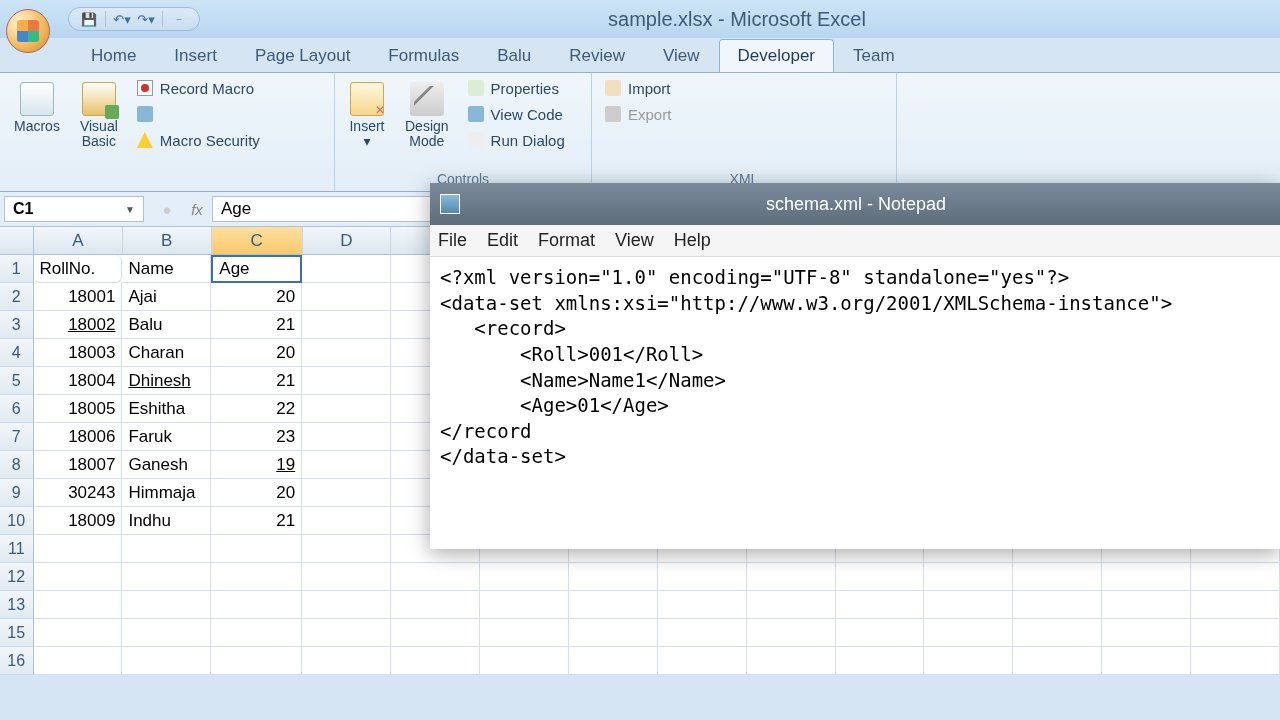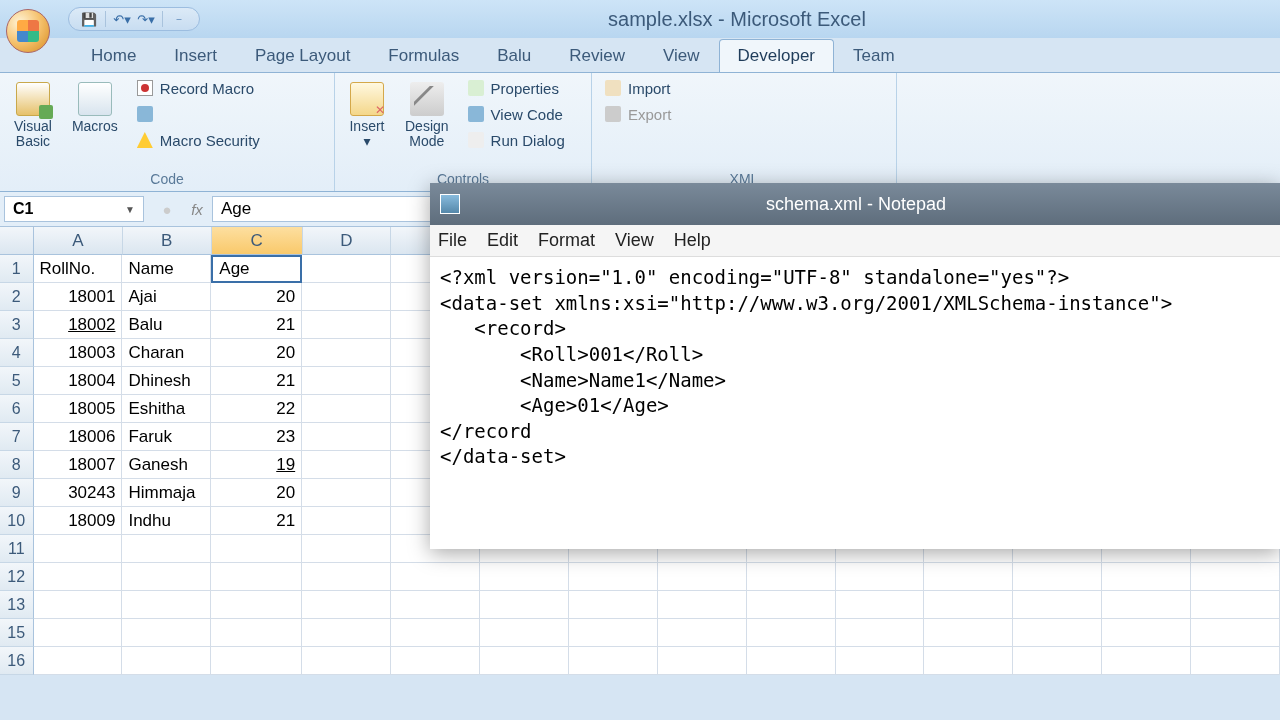--- a/index.html
+++ b/index.html
@@ -106,52 +106,51 @@
     <div class="tab active">Developer</div>
     <div class="tab">Team</div>
   </div>
 
 <div class="ribbon">
 
   <div class="group" style="width:335px">
     <div class="group-body">
       <div class="big-btn">
         <div class="big-icon">
+            <div class="ico-macros"></div>
+          </div>
+        <div class="big-label">Macros</div>
+      </div>
+      <div class="big-btn">
+        <div class="big-icon">
             <div class="ico-vb"></div>
           </div>
         <div class="big-label" style="white-space:pre-line">Visual
 Basic</div>
       </div>
-      <div class="big-btn">
-        <div class="big-icon">
-            <div class="ico-macros"></div>
-          </div>
-        <div class="big-label">Macros</div>
-      </div>
       <div class="small-btns">
         <div class="small-btn">
           <span class="small-icon">
               <span class="ico-rec"></span>
             </span>
           <span>Record Macro</span>
         </div>
         <div class="small-btn">
           <span class="small-icon">
               <span class="ico-sm"></span>
             </span>
         </div>
         <div class="small-btn">
           <span class="small-icon">
               <span class="ico-warn"></span>
             </span>
           <span>Macro Security</span>
         </div>
       </div>
     </div>
-    <div class="group-label">Code</div>
   </div>
 
   <div class="group" style="width:257px">
     <div class="group-body">
       <div class="big-btn">
         <div class="big-icon">
             <div class="ico-insert"></div>
           </div>
         <div class="big-label"><span>Insert</span><br>▾</div>
       </div>
@@ -235,21 +234,21 @@
       <div class="col-h" style="width: 90px;"></div>
       <div class="col-h" style="width: 90px;"></div>
       <div class="col-h" style="width: 90px;"></div>
       <div class="col-h" style="width: 90px;"></div>
       <div class="col-h" style="width: 90px;"></div>
       <div class="col-h" style="width: 90px;"></div>
     </div>
   <div class="rows" id="rows">
       <div class="row">
         <div class="row-h">1</div>
-        <div class="cell" style="width: 90px;">RollNo.</div>
+        <div class="cell" style="width: 90px; border-radius: 6px;">RollNo.</div>
         <div class="cell" style="width: 90px;">Name</div>
         <div class="cell selected" style="width: 92px;">Age</div>
         <div class="cell" style="width: 90px;"></div>
         <div class="cell" style="width: 90px;"></div>
         <div class="cell" style="width: 90px;"></div>
         <div class="cell" style="width: 90px;"></div>
         <div class="cell" style="width: 90px;"></div>
         <div class="cell" style="width: 90px;"></div>
         <div class="cell" style="width: 90px;"></div>
         <div class="cell" style="width: 90px;"></div>
@@ -304,21 +303,21 @@
         <div class="cell" style="width: 90px;"></div>
         <div class="cell" style="width: 90px;"></div>
         <div class="cell" style="width: 90px;"></div>
         <div class="cell" style="width: 90px;"></div>
         <div class="cell" style="width: 90px;"></div>
         <div class="cell" style="width: 90px;"></div>
       </div>
       <div class="row">
         <div class="row-h">5</div>
         <div class="cell num" style="width: 90px;">18004</div>
-        <div class="cell" style="width: 90px;">Dhinesh</div>
+        <div class="cell" style="width: 90px; text-decoration: underline;">Dhinesh</div>
         <div class="cell num" style="width: 92px;">21</div>
         <div class="cell" style="width: 90px;"></div>
         <div class="cell" style="width: 90px;"></div>
         <div class="cell" style="width: 90px;"></div>
         <div class="cell" style="width: 90px;"></div>
         <div class="cell" style="width: 90px;"></div>
         <div class="cell" style="width: 90px;"></div>
         <div class="cell" style="width: 90px;"></div>
         <div class="cell" style="width: 90px;"></div>
         <div class="cell" style="width: 90px;"></div>

